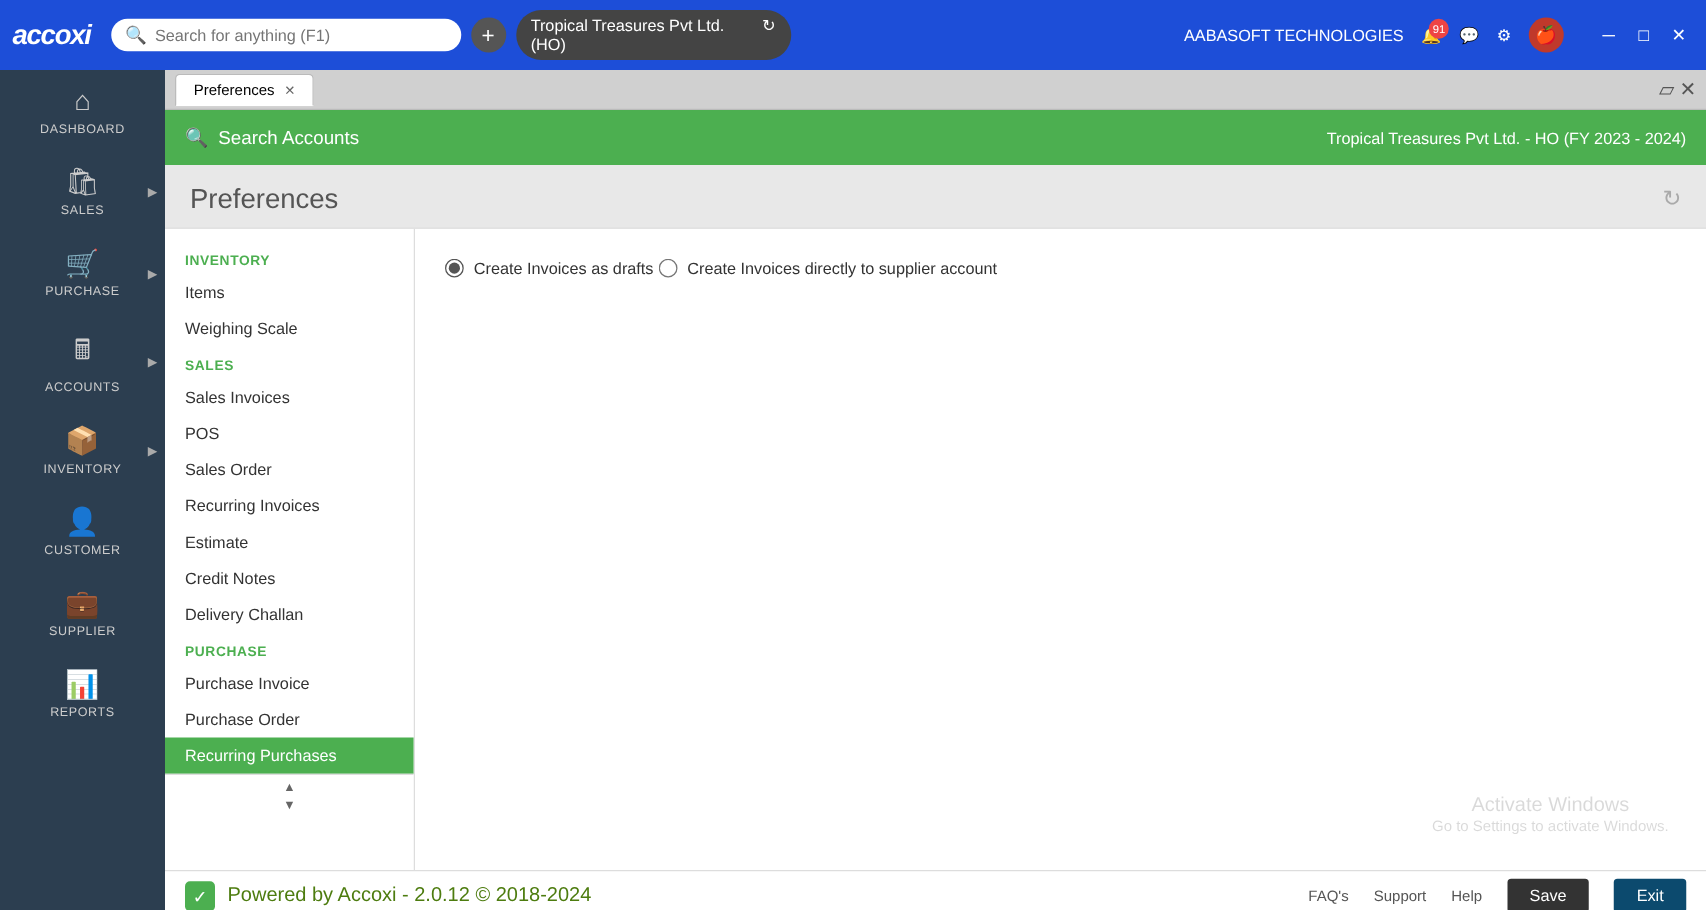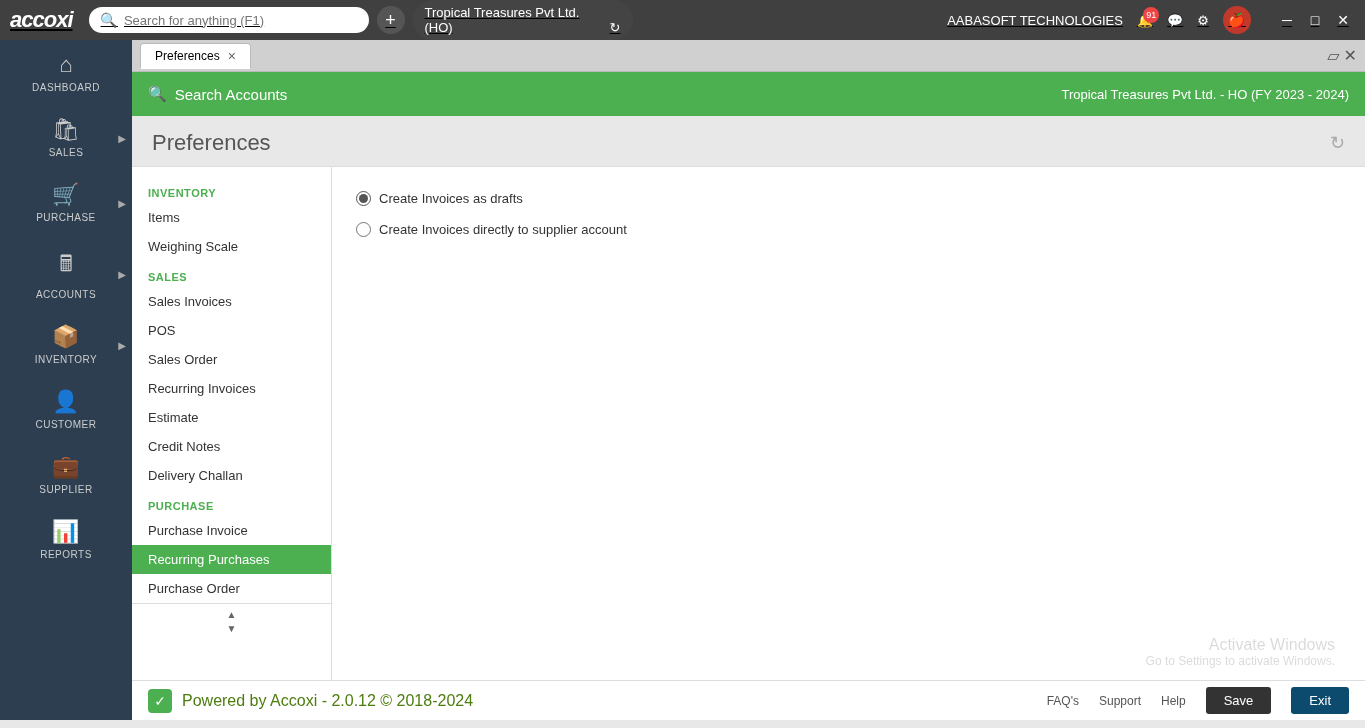--- a/index.html
+++ b/index.html
@@ -1,25 +1,25 @@
 <!DOCTYPE html>
 <html><head>
   <meta charset="utf-8">
   <style>
     * { margin: 0; padding: 0; box-sizing: border-box; }
     body { font-family: Arial, sans-serif; font-size: 13px; background: #e8e8e8; width: 1365px; height: 728px; overflow: hidden; }
 
     
-    .topbar { display: flex; align-items: center; background: #404040; height: 40px; padding: 0 10px; gap: 8px; text-decoration: underline; }
+    .topbar { display: flex; align-items: center; background: #1d4ed8; height: 56px; padding: 0 10px; gap: 8px; }
     .logo { color: #fff; font-size: 22px; font-weight: bold; font-style: italic; margin-right: 8px; letter-spacing: -1px; }
     .search-bar { display: flex; align-items: center; background: #fff; border-radius: 20px; padding: 5px 12px; gap: 6px; flex: 0 0 280px; }
     .search-bar input { border: none; outline: none; font-size: 13px; width: 200px; }
     .search-icon { color: #666; font-size: 14px; }
     .add-btn { background: #555; border: none; border-radius: 50%; width: 28px; height: 28px; color: #fff; font-size: 18px; cursor: pointer; display: flex; align-items: center; justify-content: center; }
-    .company-selector { display: flex; align-items: flex-end; background: #444; border-radius: 20px; padding: 5px 12px; gap: 6px; flex: 0 0 220px; color: #fff; font-size: 13px; }
+    .company-selector { display: flex; align-items: flex-start; background: #444; border-radius: 20px; padding: 5px 12px; gap: 6px; flex: 0 0 220px; color: #fff; font-size: 13px; }
     .refresh-icon { color: #fff; cursor: pointer; }
     .topbar-right { margin-left: auto; display: flex; align-items: center; gap: 14px; color: #fff; }
     .company-name { font-size: 13px; }
     .notif-badge { position: relative; }
     .badge { position: absolute; top: -6px; right: -6px; background: #e44; color: #fff; border-radius: 50%; font-size: 9px; width: 16px; height: 16px; display: flex; align-items: center; justify-content: center; }
     .avatar { width: 28px; height: 28px; background: #c0392b; border-radius: 50%; display: flex; align-items: center; justify-content: center; color: #fff; font-size: 14px; }
     .window-controls { display: flex; gap: 4px; margin-left: 10px; }
     .wc-btn { width: 24px; height: 24px; border: none; cursor: pointer; font-size: 14px; color: #fff; background: transparent; }
 
     
@@ -53,35 +53,35 @@
 
     
     .prefs-nav { width: 200px; background: #fff; border-right: 1px solid #ddd; overflow-y: auto; padding: 10px 0; flex-shrink: 0; }
     .nav-section-label { color: #4caf50; font-size: 11px; font-weight: bold; padding: 10px 16px 4px 16px; text-transform: uppercase; letter-spacing: 0.5px; }
     .nav-item { padding: 7px 16px; font-size: 13px; color: #333; cursor: pointer; }
     .nav-item.active { background: #4caf50; color: #fff; }
 
     
     .prefs-content { flex: 1; background: #fff; padding: 24px; overflow-y: auto; }
     .prefs-description { color: #888; font-size: 13px; line-height: 1.6; margin-bottom: 20px; max-width: 700px; }
-    .radio-group { display: flex; flex-direction: column; gap: 16px; }
+    .radio-group { display: flex; flex-direction: row; gap: 4px; }
     .radio-option { display: flex; align-items: center; gap: 8px; font-size: 13px; color: #333; cursor: pointer; }
     .radio-option input[type=radio] { accent-color: #555; width: 15px; height: 15px; cursor: pointer; }
 
     
     .footer { background: #fff; border-top: 1px solid #ddd; display: flex; align-items: center; padding: 8px 16px; height: 40px; }
     .footer-logo { width: 24px; height: 24px; background: #4caf50; border-radius: 4px; display: flex; align-items: center; justify-content: center; color: #fff; font-size: 14px; margin-right: 10px; }
     .footer-text { font-size: 16px; color: #4d7c0f; }
     .footer-right { margin-left: auto; display: flex; gap: 20px; align-items: center; }
     .footer-link { font-size: 12px; color: #555; cursor: pointer; }
     .btn-save { background: #333; color: #fff; border: none; padding: 6px 18px; border-radius: 3px; cursor: pointer; font-size: 13px; }
     .btn-exit { background: #0c4a6e; color: #fff; border: none; padding: 6px 18px; border-radius: 3px; cursor: pointer; font-size: 13px; }
 
     
-    .activate-watermark { position: absolute; bottom: 60px; right: 30px; text-align: right; color: rgba(0,0,0,0.15); pointer-events: none; }
+    .activate-watermark { position: absolute; bottom: 60px; right: 30px; text-align: center; color: rgba(0,0,0,0.15); pointer-events: none; }
     .activate-watermark .line1 { font-size: 16px; }
     .activate-watermark .line2 { font-size: 12px; }
 
     
     .nav-scroll-arrows { display: flex; flex-direction: column; align-items: center; padding: 4px 0; border-top: 1px solid #ddd; }
     .nav-scroll-arrows span { font-size: 10px; color: #666; cursor: pointer; line-height: 1.4; }
 
     .prefs-wrapper { display: flex; flex-direction: column; flex: 1; overflow: hidden; }
   </style>
 </head>
@@ -193,22 +193,22 @@
           <div class="nav-item">Sales Invoices</div>
           <div class="nav-item">POS</div>
           <div class="nav-item">Sales Order</div>
           <div class="nav-item">Recurring Invoices</div>
           <div class="nav-item">Estimate</div>
           <div class="nav-item">Credit Notes</div>
           <div class="nav-item">Delivery Challan</div>
 
           <div class="nav-section-label">PURCHASE</div>
           <div class="nav-item">Purchase Invoice</div>
+          <div class="nav-item">Purchase Order</div>
           <div class="nav-item active">Recurring Purchases</div>
-          <div class="nav-item">Purchase Order</div>
 
           <div class="nav-scroll-arrows">
             <span>▲</span>
             <span>▼</span>
           </div>
         </div>
 
         <div class="prefs-content">
           <div class="radio-group">
             <label class="radio-option">

